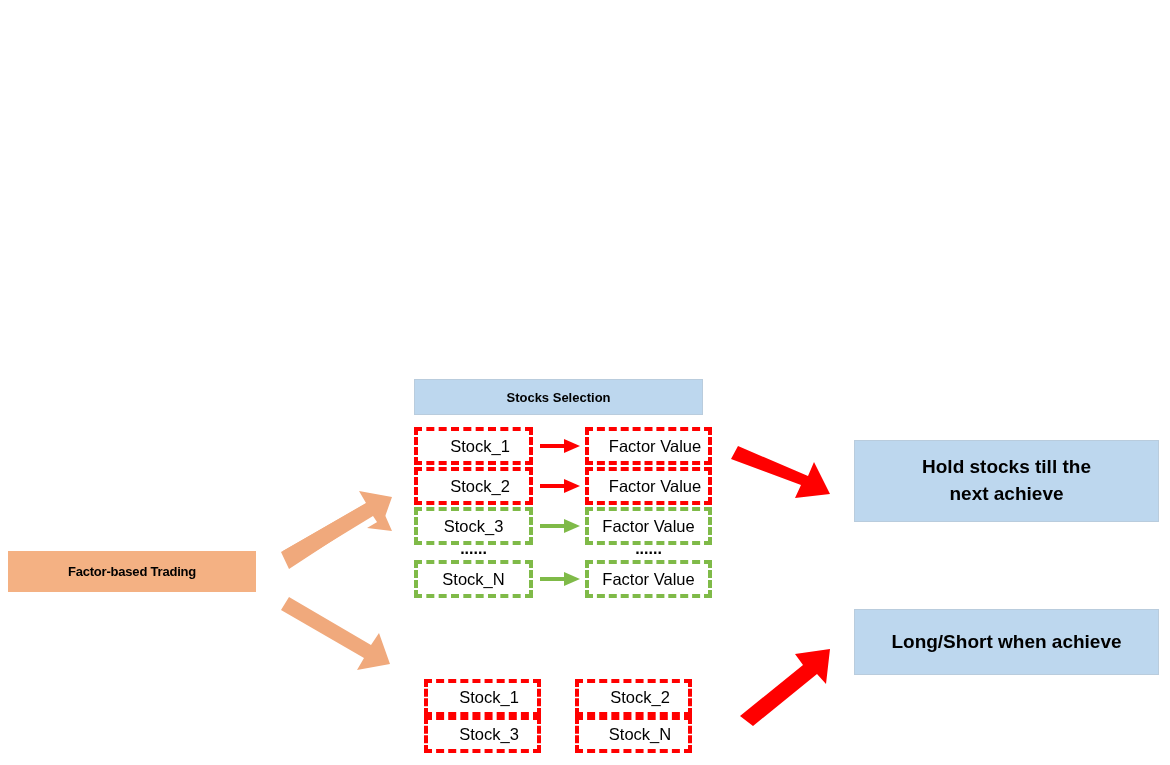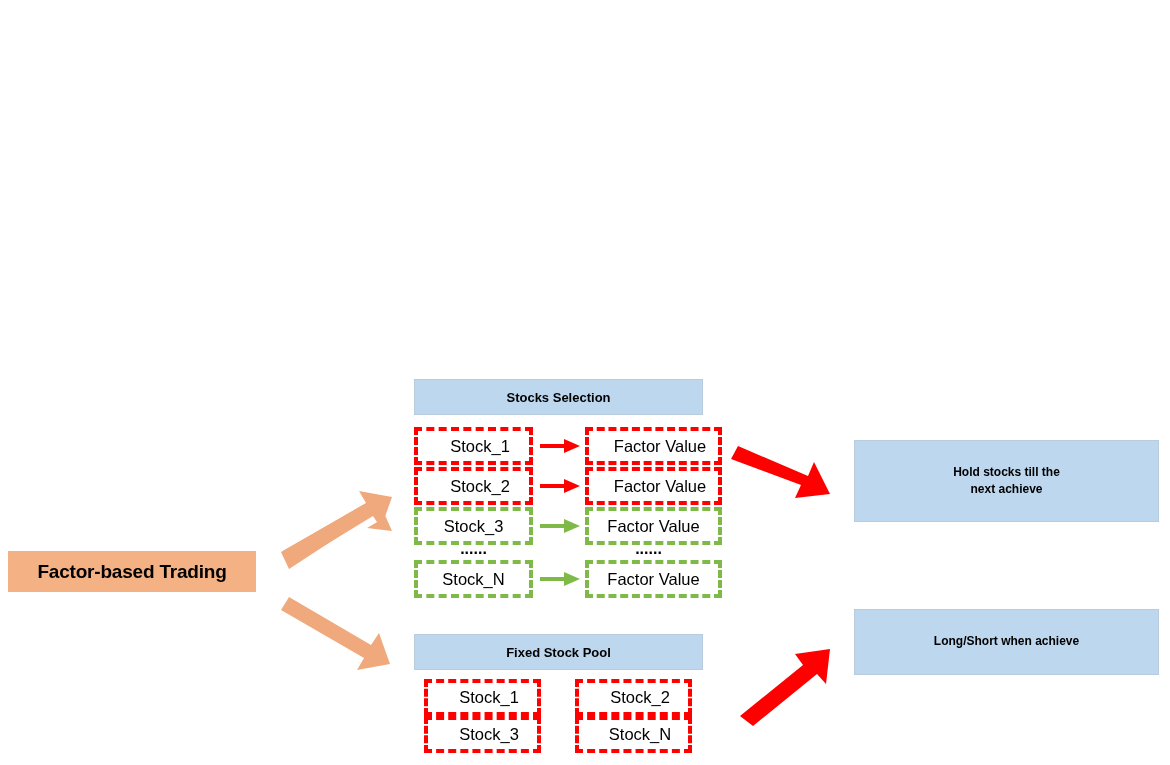--- a/index.html
+++ b/index.html
@@ -27,21 +27,21 @@
     left: 8px;
     top: 551px;
     width: 248px;
     height: 41px;
     background: #F4B183;
     display: flex;
     align-items: center;
     justify-content: center;
     color: #000000;
     font-weight: bold;
-    font-size: 19px;
+    font-size: 13px;
     letter-spacing: -0.2px;
     box-sizing: border-box;
   }
 
   
   .panel-header {
     background: #BDD7EE;
     border: 1px solid #b9ccdd;
     box-sizing: border-box;
     display: flex;
@@ -68,21 +68,21 @@
   .node-blue {
     background: #BDD7EE;
     border: 1px solid #b9ccdd;
     box-sizing: border-box;
     display: flex;
     align-items: center;
     justify-content: center;
     text-align: center;
     color: #000000;
     font-weight: bold;
-    font-size: 12px;
+    font-size: 19px;
     line-height: 1.42;
     padding: 0 8px;
   }
   #hold-stocks-box {
     left: 854px;
     top: 440px;
     width: 305px;
     height: 82px;
   }
   #long-short-box {
@@ -101,21 +101,21 @@
     justify-content: center;
     color: #000000;
     font-size: 16.5px;
     background: transparent;
   }
   .dash-red  { border: 4px dashed #FF0000; padding-left: 13px; }
   .dash-green{ border: 4px dashed #7FBA48; }
 
   
   .sel-stock { left: 414px; width: 119px; height: 38px; }
-  .sel-factor{ left: 585px; width: 137px; height: 38px; }
+  .sel-factor{ left: 585px; width: 127px; height: 38px; }
 
   .row-1 { top: 427px; }
   .row-2 { top: 467px; }
   .row-3 { top: 507px; }
   .row-5 { top: 560px; }
 
   
   .ellipsis {
     color: #000000;
     font-size: 16px;
@@ -180,23 +180,20 @@
   <div class="abs ellipsis" id="ellipsis-left">......</div>
   <div class="abs ellipsis" id="ellipsis-right">......</div>
 
   <div class="abs dash-box dash-green sel-stock row-5">
     <span>Stock_N</span>
   </div>
   <div class="abs dash-box dash-green sel-factor row-5">
     <span>Factor Value</span>
   </div>
 
-  <div class="abs panel-header" id="fixed-stock-pool-header">
-    <span>Fixed Stock Pool</span>
-  </div>
 
   <div class="abs dash-box dash-red pool-box" id="pool-box-0">
     <span>Stock_1</span>
   </div>
   <div class="abs dash-box dash-red pool-box" id="pool-box-1">
     <span>Stock_2</span>
   </div>
   <div class="abs dash-box dash-red pool-box" id="pool-box-2">
     <span>Stock_3</span>
   </div>

